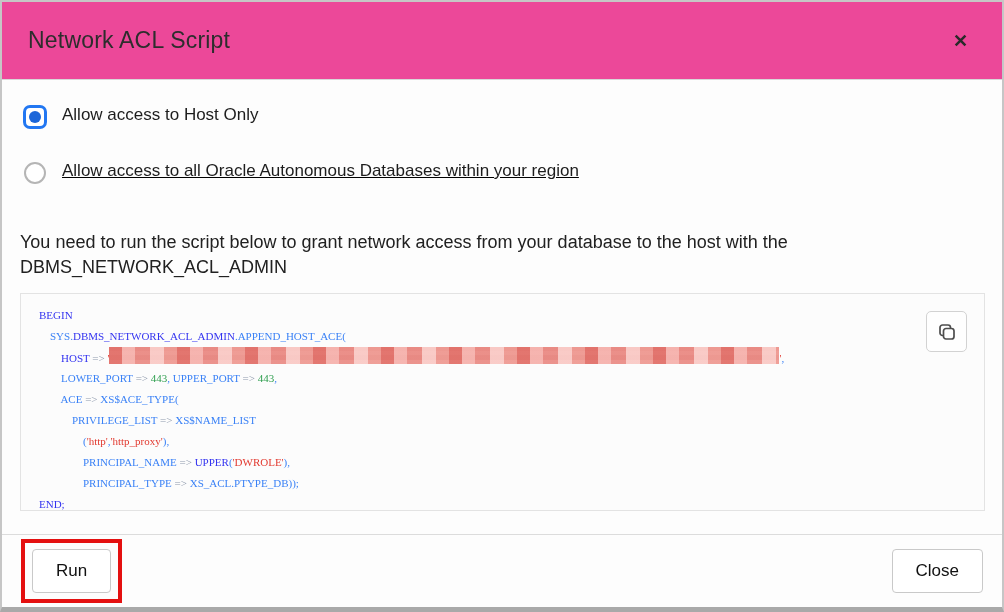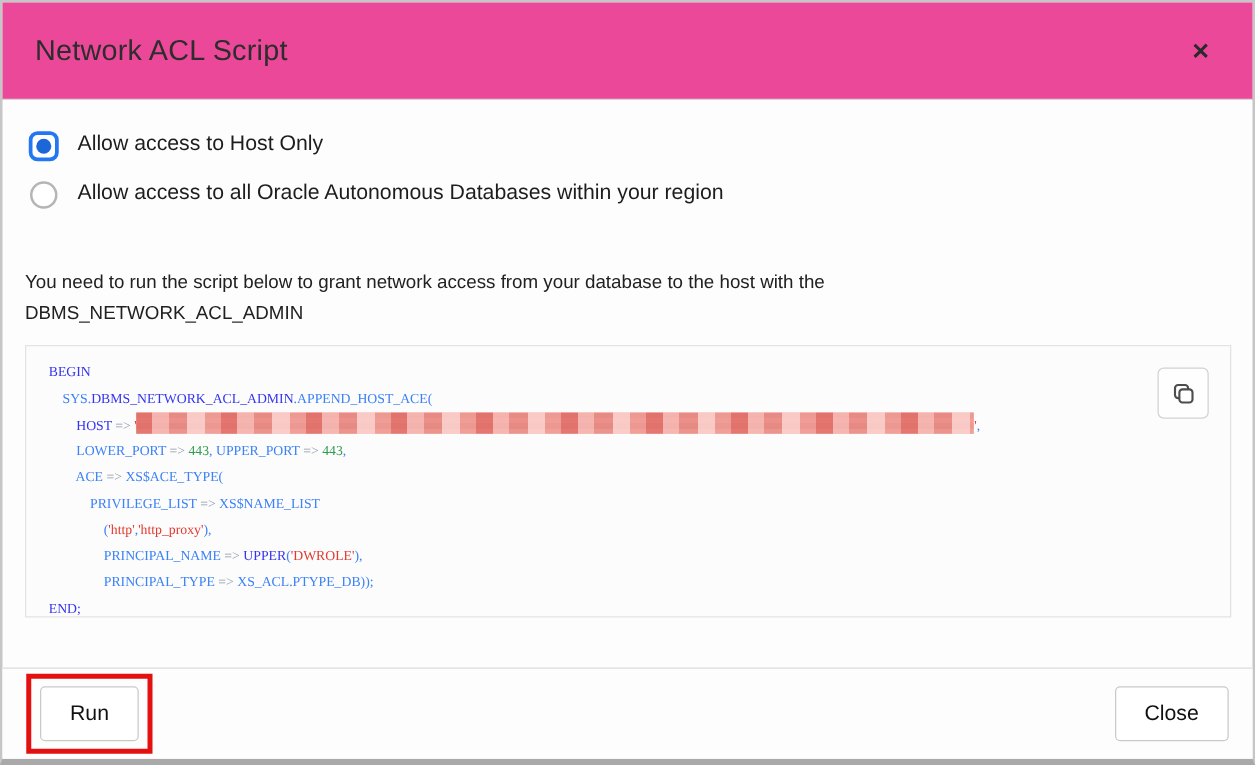--- a/index.html
+++ b/index.html
@@ -46,21 +46,21 @@
   .body {
     flex: 1 1 auto;
     padding: 25px 17px 0 18px;
     overflow: hidden;
   }
 
   .radio-row {
     display: flex;
     margin-left: 3px;
   }
-  .radio-row + .radio-row { margin-top: 15px; }
+  .radio-row + .radio-row { margin-top: 32px; text-decoration: underline; }
   .radio-selected {
     width: 24px; height: 24px;
     border: 3px solid #2277f2;
     border-radius: 7px;
     background: #ffffff;
     display: inline-flex;
     align-items: center;
     justify-content: center;
     flex: 0 0 auto;
   }
@@ -78,21 +78,21 @@
     flex: 0 0 auto;
   }
   .radio-label {
     margin-left: 15px;
     font-size: 17px;
     color: #1d1d1d;
   }
 
   .paragraph {
     margin-top: 45px;
-    font-size: 15px;
+    font-size: 18px;
     line-height: 25px;
     color: #212121;
   }
 
   
   .code-block {
     position: relative;
     margin-top: 13px;
     height: 218px;
     border: 1px solid #e3e3e3;

